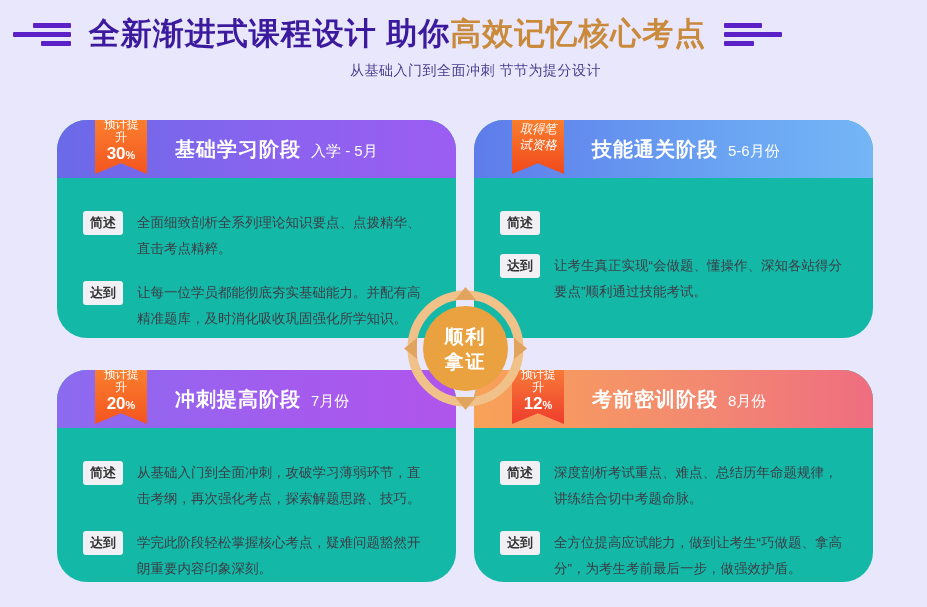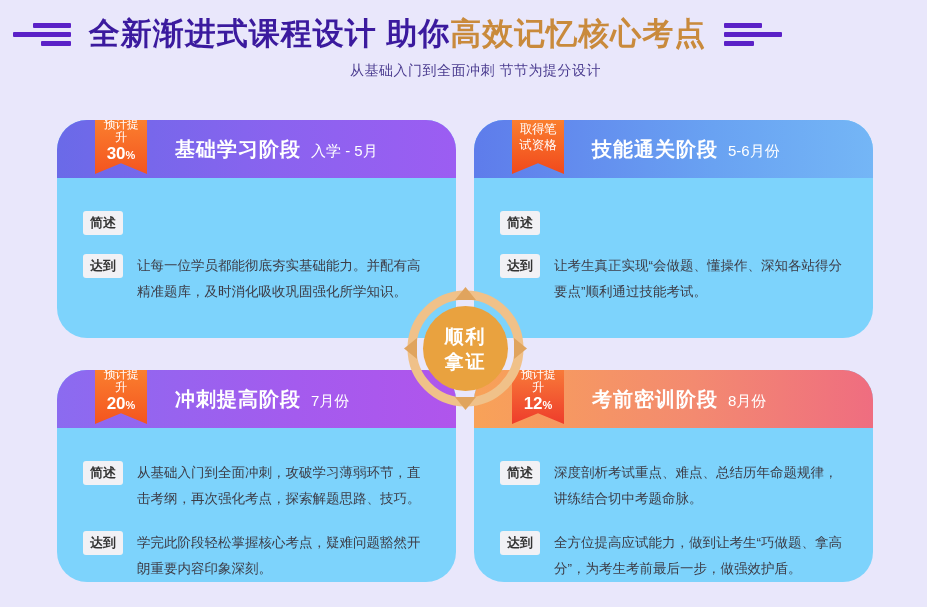--- a/index.html
+++ b/index.html
@@ -30,21 +30,21 @@
     font-size: 31px; font-weight: bold; color: #3b1a9e;
     letter-spacing: 1px; white-space: nowrap; line-height: 40px;
   }
   .hero-title .hl { color: #c98a3c; }
   .hero-sub {
     position: absolute; left: 12px; top: 62px; width: 927px; text-align: center;
     font-size: 14px; color: #4a3b8f; letter-spacing: .5px;
   }
 
   
-  .card { position: absolute; background: #7dd3fc; overflow: hidden; }
+  .card { position: absolute; background: #14b8a6; overflow: hidden; }
   .card.c1 { left: 57px;  top: 120px; width: 399px; height: 218px; border-radius: 30px 30px 0 0; }
   .card.c2 { left: 474px; top: 120px; width: 399px; height: 218px; border-radius: 30px 30px 0 0; }
   .card.c3 { left: 57px;  top: 370px; width: 399px; height: 212px; border-radius: 0 0 30px 30px; }
   .card.c4 { left: 474px; top: 370px; width: 399px; height: 212px; border-radius: 0 0 30px 30px; }
 
   .card.c1 { border-radius: 30px 30px 30px 30px; }
   .card.c2 { border-radius: 30px 30px 30px 30px; }
   .card.c3 { border-radius: 30px 30px 30px 30px; }
   .card.c4 { border-radius: 30px 30px 30px 30px; }
 
@@ -65,21 +65,21 @@
     padding-top: 4px;
   }
   .card.c1 .badge, .card.c3 .badge { background: linear-gradient(180deg,#fb8430 0%,#f4541f 100%); }
   .card.c2 .badge { background: linear-gradient(180deg,#fb8430 0%,#f1491c 100%); }
   .card.c4 .badge { background: linear-gradient(180deg,#f9813a 0%,#ee3c2b 100%); }
 
   .badge .b-l1 { font-size: 12px; line-height: 13px; font-weight: 500; letter-spacing: -.5px; }
   .badge .b-l2 { font-size: 12px; line-height: 13px; font-weight: 500; }
   .badge .b-pct { font-size: 17px; line-height: 19px; font-weight: bold; margin-top: 0px; }
   .badge .b-pct small { font-size: 11px; font-weight: bold; }
-  .badge.two-line { padding-top: 7px; }
+  .badge.two-line { padding-top: 7px; font-style: italic; }
   .badge.two-line .b-l1, .badge.two-line .b-l2 { font-size: 12.5px; line-height: 16px; }
 
   .head-title { margin-left: 118px; white-space: nowrap; }
   .head-title .ht-main { font-size: 20px; font-weight: bold; color: #ffffff; letter-spacing: 1px; }
   .head-title .ht-sub  { font-size: 15px; color: #ffffff; margin-left: 10px; }
 
   .card-body { padding: 32px 26px 0 26px; }
   .row { display: flex; align-items: flex-start; margin-bottom: 18px; }
   .tag {
     flex: 0 0 auto; background: #f1f1f5; color: #333333;
@@ -127,20 +127,21 @@
         <span class="b-l2">升</span>
         <span class="b-pct"><span>30</span><small>%</small></span>
       </div>
       <div class="head-title">
         <span class="ht-main">基础学习阶段</span><span class="ht-sub">入学 - 5月</span>
       </div>
     </div>
     <div class="card-body">
       <div class="row">
         <span class="tag">简述</span>
+        <span class="txt">全面细致剖析全系列理论知识要点、点拨精华、直击考点精粹。</span>
       </div>
       <div class="row">
         <span class="tag">达到</span>
         <span class="txt">让每一位学员都能彻底夯实基础能力。并配有高精准题库，及时消化吸收巩固强化所学知识。</span>
       </div>
     </div>
   </div>
 
   <div class="card c2">
     <div class="card-head">

